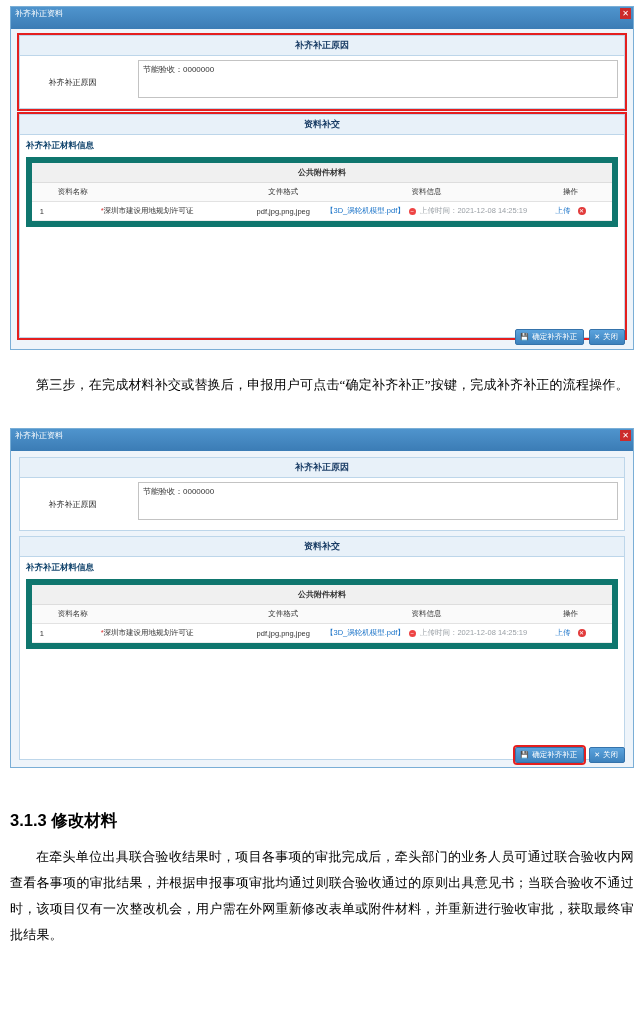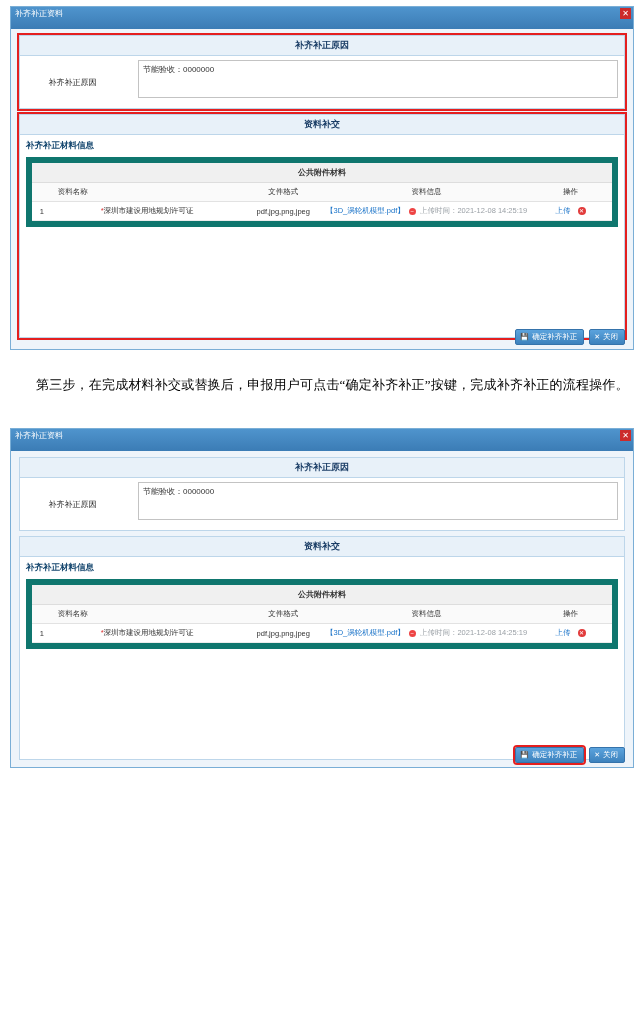--- a/index.html
+++ b/index.html
@@ -398,13 +398,15 @@
       <span>确定补齐补正</span>
     </div>
     <div class="btn">
       <span class="gi">✕</span>
       <span>关闭</span>
     </div>
   </div>
 </div>
 
 <div class="bottom-text">
+  <h3 class="heading">3.1.3 修改材料</h3>
+  <p class="para indent">在牵头单位出具联合验收结果时，项目各事项的审批完成后，牵头部门的业务人员可通过联合验收内网查看各事项的审批结果，并根据申报事项审批均通过则联合验收通过的原则出具意见书；当联合验收不通过时，该项目仅有一次整改机会，用户需在外网重新修改表单或附件材料，并重新进行验收审批，获取最终审批结果。</p>
 </div>
 
 </body></html>

